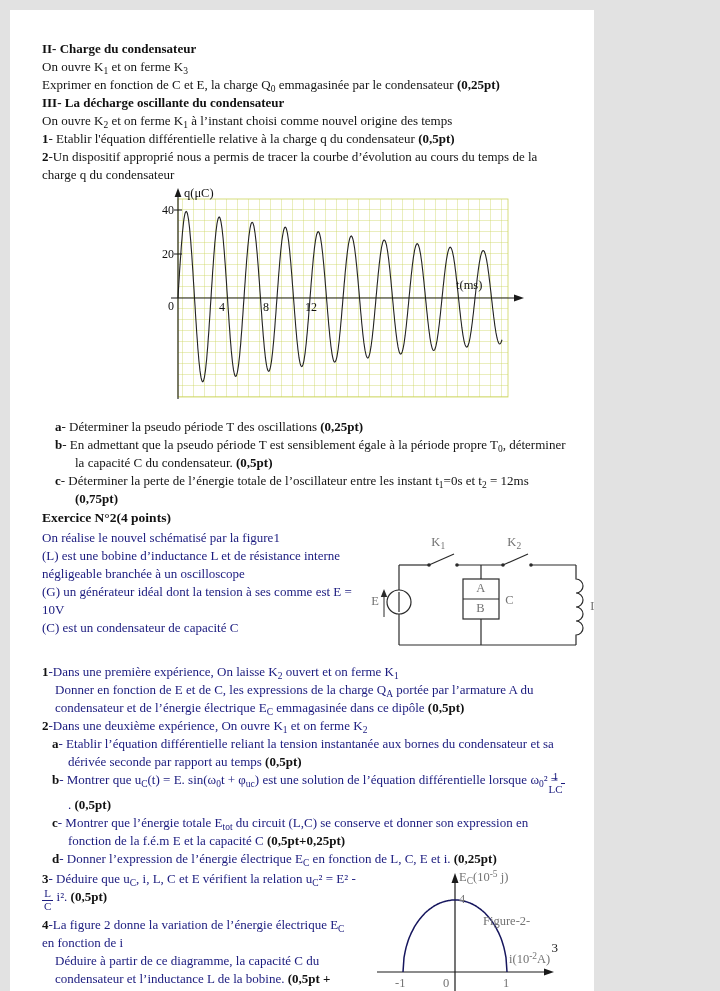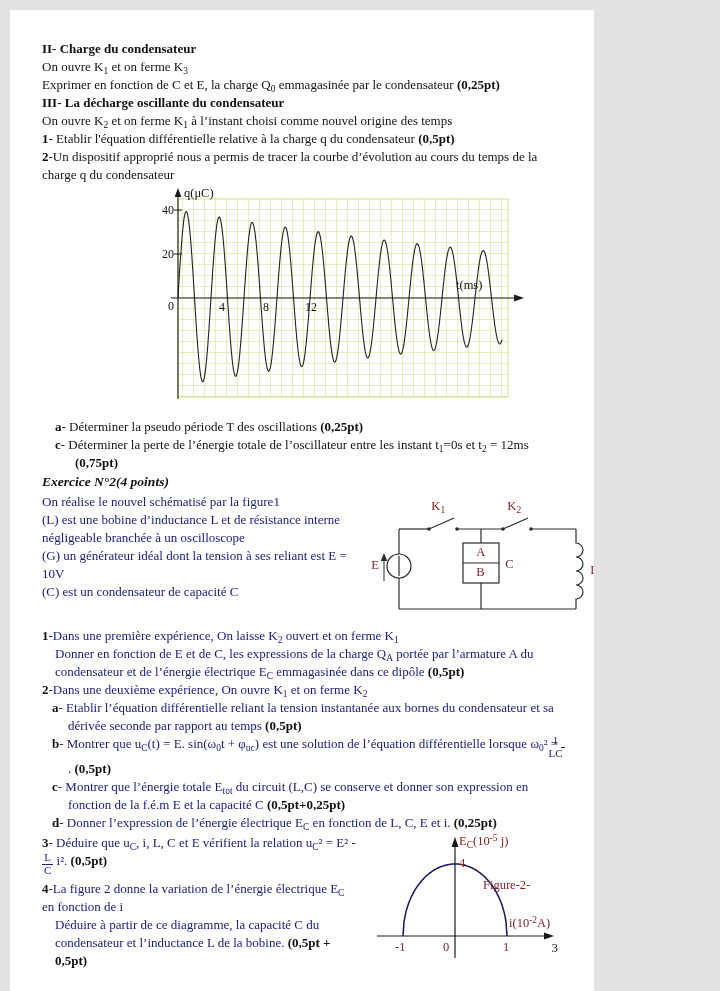--- a/index.html
+++ b/index.html
@@ -3,37 +3,37 @@
 <meta charset="utf-8">
 <style>
   *{margin:0;padding:0;box-sizing:border-box;}
   html,body{width:720px;height:991px;overflow:hidden;}
   body{background:var(--frame-bg,#e2e2e2);font-family:"Liberation Serif","DejaVu Serif",serif;color:var(--ink,#141414);}
   .page{position:absolute;left:10px;top:10px;width:584px;height:981px;background:var(--page-bg,#fff);
         padding:30px 26px 0 32px;font-size:13px;line-height:18px;overflow:hidden;}
   .line{min-height:18px;}
   .navy{color:var(--navy,#1a1a7e);}
   .b,b{font-weight:bold;color:var(--bold-ink,#111);}
-  .i{font-style:italic;text-align:center;}
+  .i{text-align:center;}
   sub{font-size:9.5px;vertical-align:-2.5px;line-height:0;}
   sup{font-size:9.5px;vertical-align:4px;line-height:0;}
   .title{font-size:13.5px;margin-top:1px;}
   .ind-a{margin-left:13px;padding-left:20px;text-indent:-20px;}
   .ind-s{margin-left:13px;}
   .ind-h{margin-left:10px;padding-left:16px;text-indent:-16px;}
   .graph-wrap{margin:3px 0 2px 96px;position:relative;}
   .fig1-row{display:flex;margin-top:2px;}
   .fig1-left{width:402px;}
   .fig1-fig{position:relative;width:240px;height:130px;margin-left:0;margin-top:4px;}
   .fig1-svg{position:absolute;left:0;top:12px;}
   .fig2-row{display:flex;margin-top:2px;}
   .fig2-left{flex:1;padding-right:4px;}
   .fig2-fig{position:relative;width:205px;height:132px;flex:0 0 205px;}
   .fig2-svg{position:absolute;left:0;top:0;}
-  .figlab{position:absolute;font-size:12.5px;color:#7f1d1d;white-space:nowrap;}
+  .figlab{position:absolute;font-size:12.5px;color:#737373;white-space:nowrap;}
   .frac{display:inline-block;vertical-align:-9px;text-align:center;line-height:1.05;font-size:11px;}
   .frac .fnum{display:block;border-bottom:1px solid currentColor;padding:0 2px;}
   .frac .fden{display:block;padding:0 2px;}
   .pageno{position:absolute;right:36px;bottom:34px;font-size:13px;}
   svg text{font-family:"Liberation Serif","DejaVu Serif",serif;fill:#111;}
   svg text.tick{font-size:12px;}
   svg text.axlab{font-size:12.5px;}
 </style>
 </head>
 <body>
@@ -68,29 +68,30 @@
       <text class="tick" x="36" y="27" text-anchor="end">40</text>
       <text class="tick" x="36" y="71" text-anchor="end">20</text>
       <text class="tick" x="36" y="123" text-anchor="end">0</text>
       <text class="tick" x="84" y="124" text-anchor="middle">4</text>
       <text class="tick" x="128" y="124" text-anchor="middle">8</text>
       <text class="tick" x="173" y="124" text-anchor="middle">12</text>
     </svg>
   </div>
 
   <div class="line ind-a"><span class="b">a</span>- Déterminer la pseudo période T des oscillations <span class="b">(0,25pt)</span></div>
+  <div class="line ind-a"><span class="b">b</span>- En admettant que la pseudo période T est sensiblement égale à la période propre T<sub>0</sub>, déterminer la capacité C du condensateur. <span class="b">(0,5pt)</span></div>
   <div class="line ind-a"><span class="b">c</span>- Déterminer  la perte de l’énergie totale de l’oscillateur entre les instant t<sub>1</sub>=0s et t<sub>2</sub> = 12ms <span class="b">(0,75pt)</span></div>
 
   <div class="line title"><span class="b i">Exercice N°2(4 points)</span></div>
 
   <div class="fig1-row">
     <div class="fig1-left navy">
       <div class="line">On réalise le nouvel schématisé par la figure1</div>
       <div class="line">(L) est une bobine d’inductance L  et de résistance interne négligeable branchée à un oscilloscope</div>
-      <div class="line">(G) un générateur idéal dont la tension à ses reliant est E = 10V</div>
+      <div class="line">(G) un générateur idéal dont la tension à ses comme est E = 10V</div>
       <div class="line">(C) est un condensateur de capacité C</div>
     </div>
     <div class="fig1-fig">
       <svg class="fig1-svg" width="240" height="114" viewBox="0 0 240 114">
         <g stroke="#2a2a2a" stroke-width="1.2" fill="none">
           <path d="M28,20 H58"></path>
           <path d="M86,20 H132"></path>
           <path d="M160,20 H205"></path>
           <path d="M58,20 L83,9"></path>
           <path d="M132,20 L157,9"></path>

